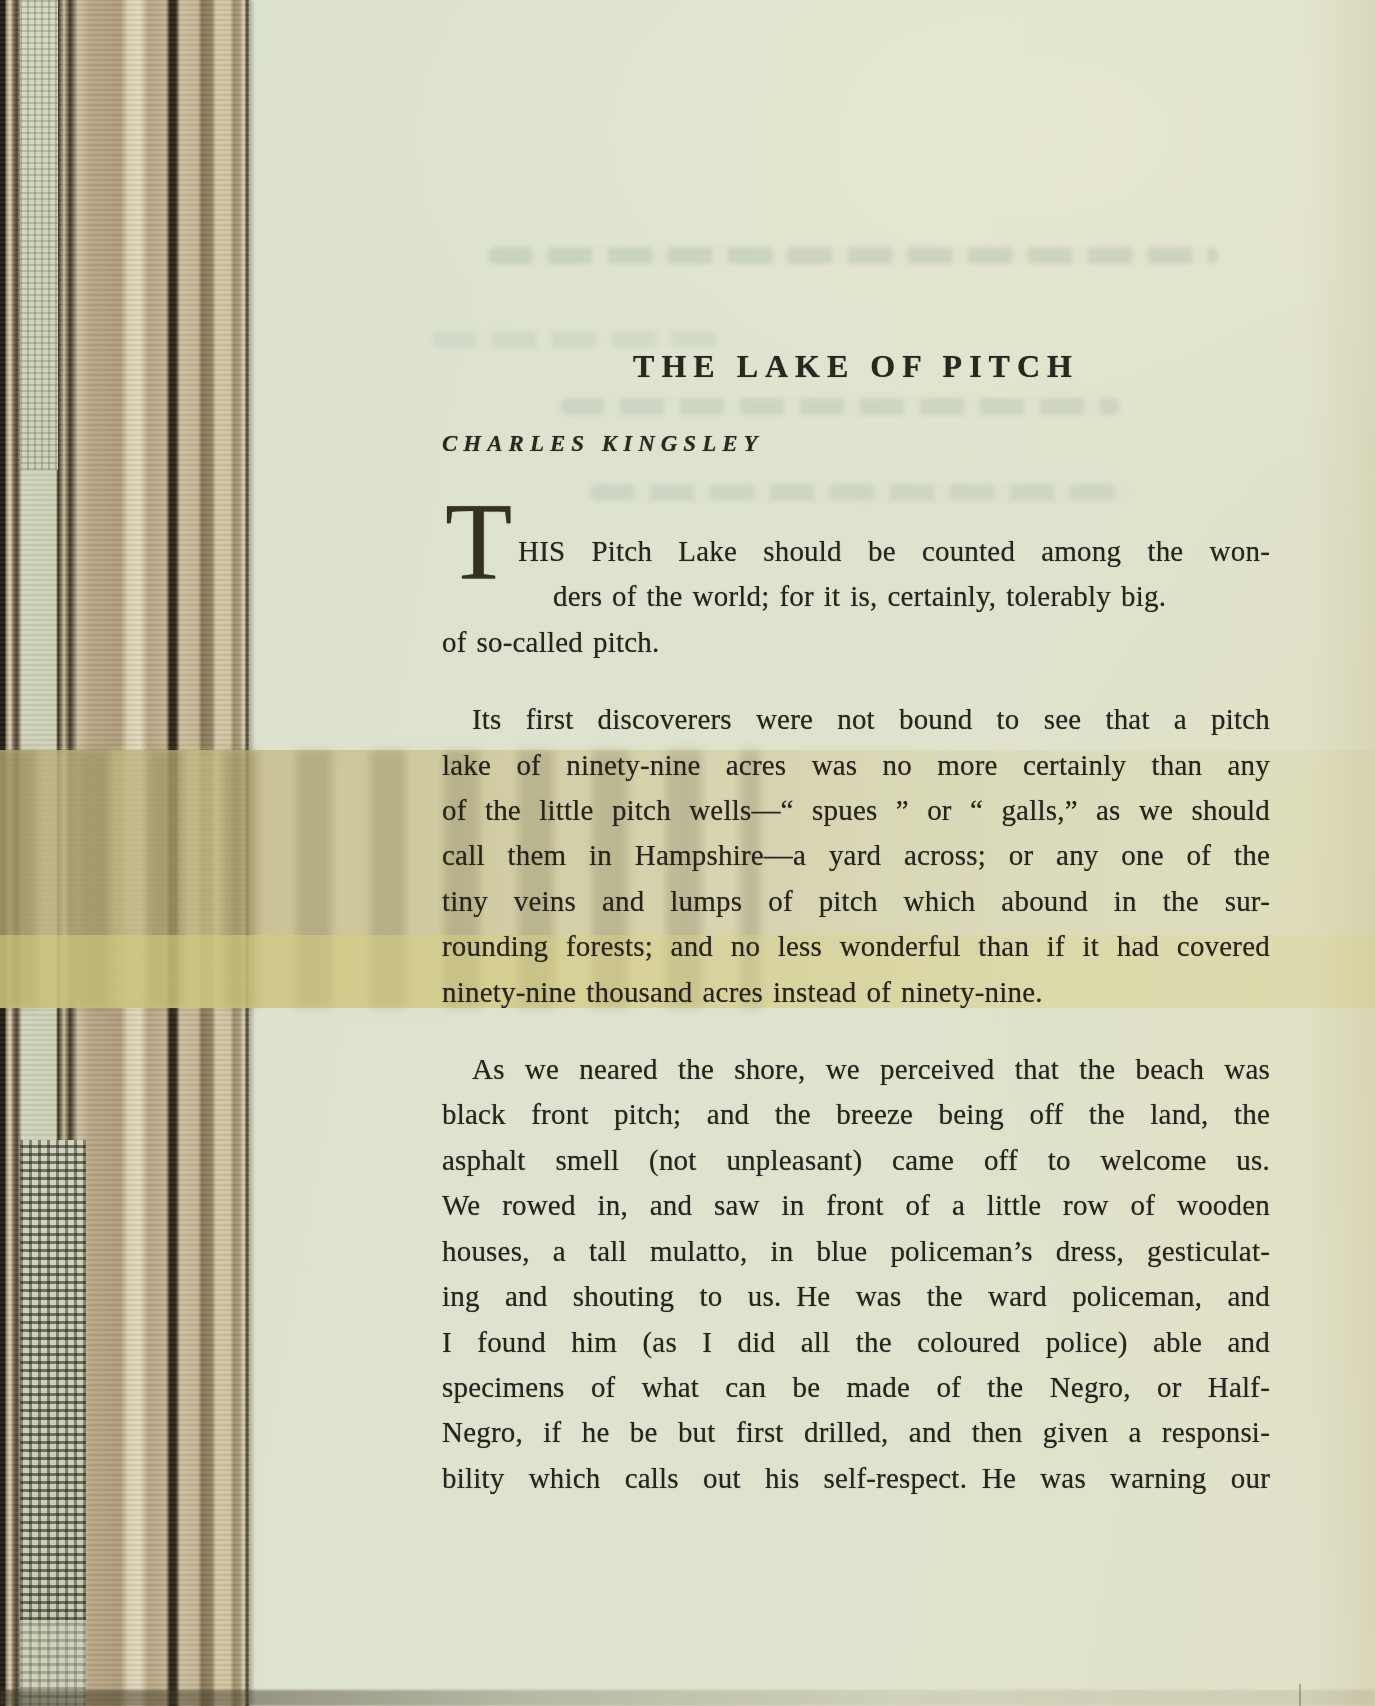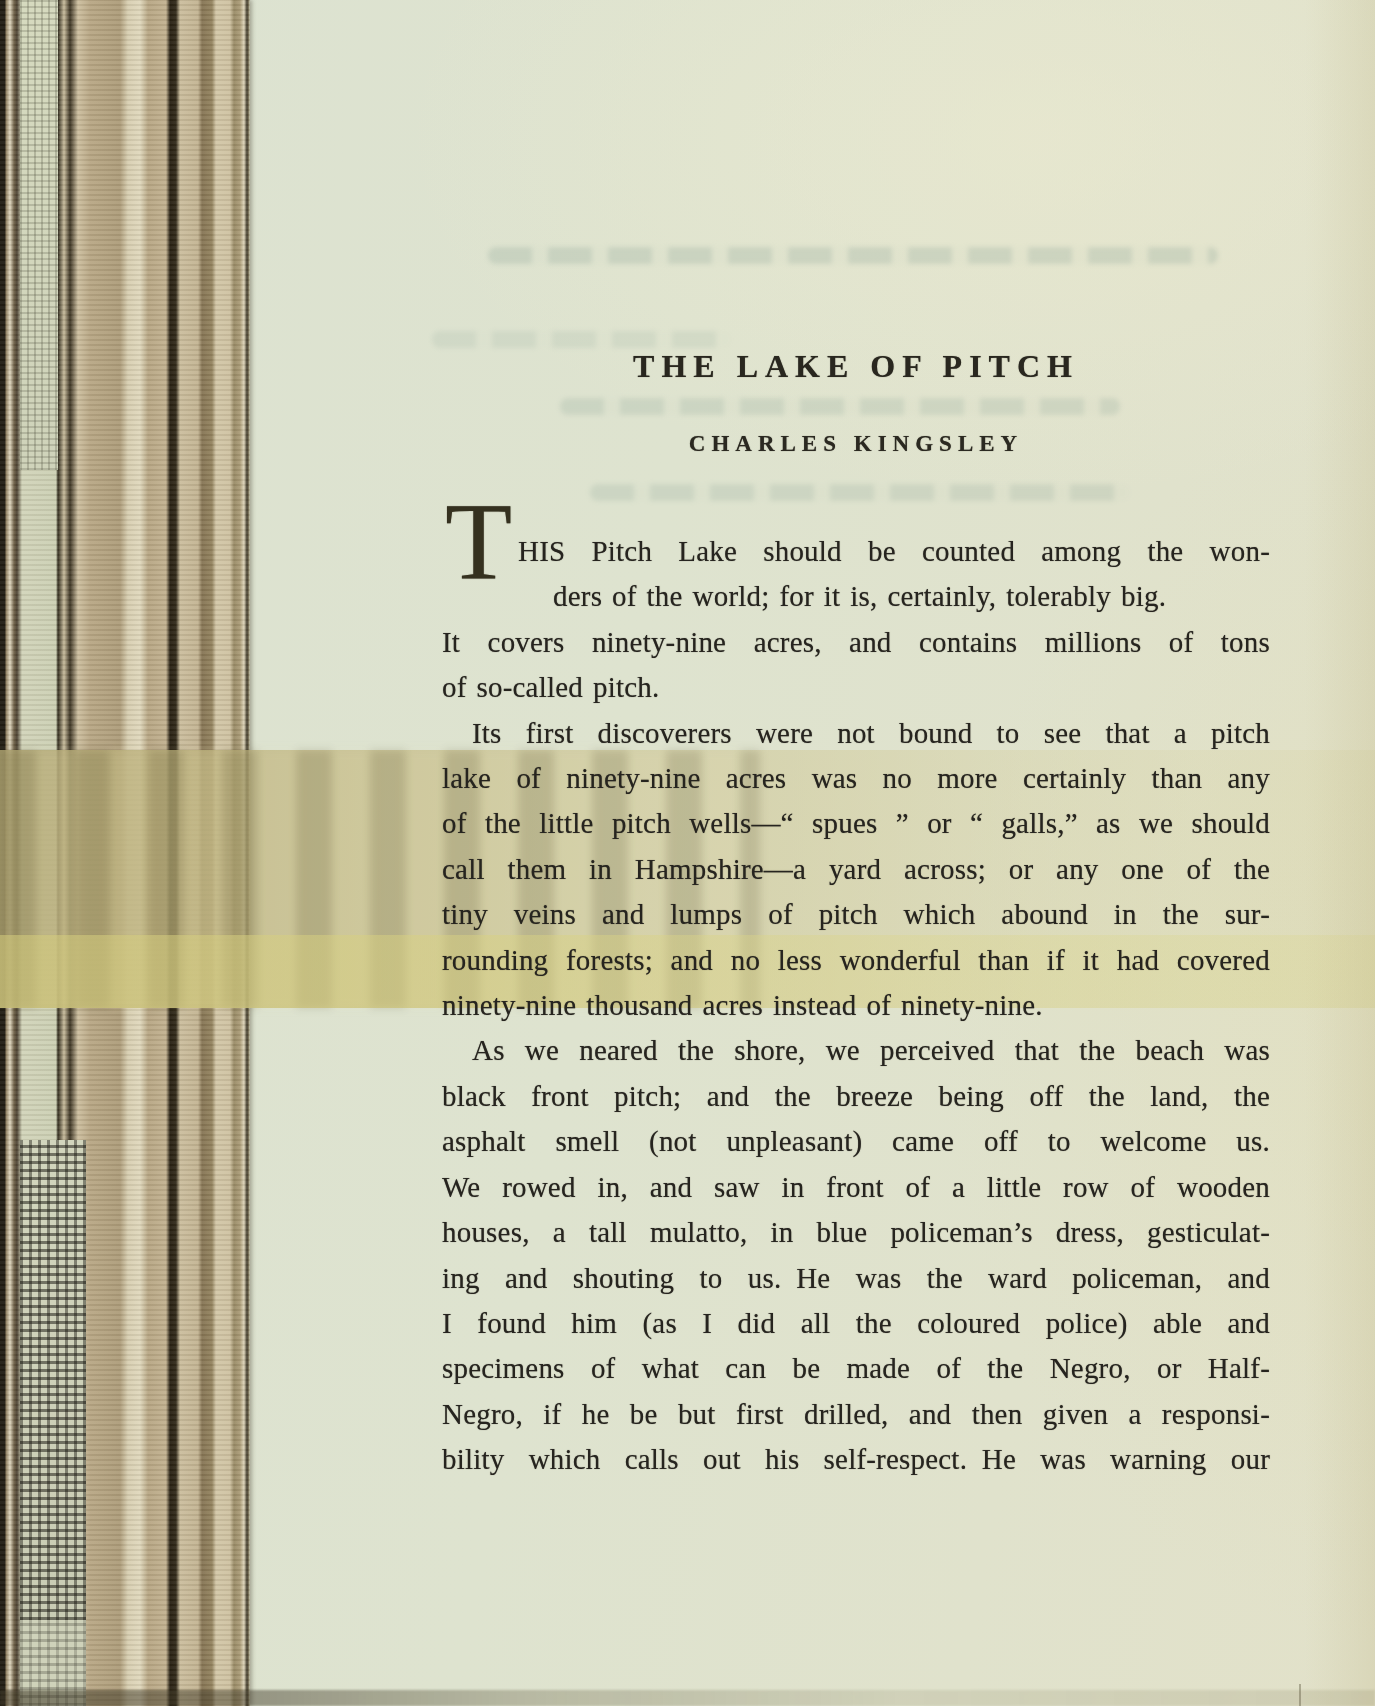--- a/index.html
+++ b/index.html
@@ -109,35 +109,35 @@
   
   .content { position: absolute; inset: 0; z-index: 5; }
   .heading-title {
     position: absolute; left: 442px; top: 346px; width: 828px;
     text-align: center; font-size: 32px; font-weight: bold;
     letter-spacing: 7px; line-height: 40px;
     color: #29271f; text-shadow: 0 0 1px rgba(40,36,28,0.6);
   }
   .heading-author {
     position: absolute; left: 442px; top: 429px; width: 828px;
-    text-align: center; font-size: 23px; font-weight: bold;
+    font-size: 23px; font-weight: bold;
     letter-spacing: 6px; line-height: 30px;
-    color: #2b2921; text-shadow: 0 0 1px rgba(40,36,28,0.6);
+    color: #2b2921; text-shadow: 0 0 1px rgba(40,36,28,0.6); font-style: italic;
   }
   .body-text {
     position: absolute; left: 442px; top: 502px; width: 828px;
     font-size: 29px; line-height: 45.4px; color: #26241f;
     word-spacing: 2.5px; letter-spacing: 0.2px;
     text-shadow: 0 0 1px rgba(38,34,26,0.55);
   }
   .line { text-align: justify; text-align-last: justify; }
   .line.end { text-align-last: left; }
   .line.i1 { padding-left: 76px; margin-top: 27px; }
   .line.i2 { padding-left: 111px; }
-  .line.ind { padding-left: 30px; }
+  .line.ind { padding-left: 30px; margin-top: 32px; }
   .dropcap {
     position: absolute; left: 3px; top: -15px;
     font-size: 110px; line-height: 1; color: #35311f;
     text-shadow: 0 0 1px rgba(40,36,20,0.6);
   }
 </style>
 </head>
 <body>
 
 <div class="photo">
@@ -160,21 +160,20 @@
   <div class="smear-bright"></div>
 
   <div class="content">
     <div class="heading-title">THE LAKE OF PITCH</div>
     <div class="heading-author">CHARLES KINGSLEY</div>
 
     <div class="body-text">
       <span class="dropcap">T</span>
       <div class="line i1">HIS Pitch Lake should be counted among the won-</div>
       <div class="line i2 end">ders of the world; for it is, certainly, tolerably big.</div>
-      <div class="line">It covers ninety-nine acres, and contains millions of tons</div>
       <div class="line end">of so-called pitch.</div>
       <div class="line ind">Its first discoverers were not bound to see that a pitch</div>
       <div class="line">lake of ninety-nine acres was no more certainly than any</div>
       <div class="line">of the little pitch wells—“ spues ” or “ galls,” as we should</div>
       <div class="line">call them in Hampshire—a yard across; or any one of the</div>
       <div class="line">tiny veins and lumps of pitch which abound in the sur-</div>
       <div class="line">rounding forests; and no less wonderful than if it had covered</div>
       <div class="line end">ninety-nine thousand acres instead of ninety-nine.</div>
       <div class="line ind">As we neared the shore, we perceived that the beach was</div>
       <div class="line">black front pitch; and the breeze being off the land, the</div>

